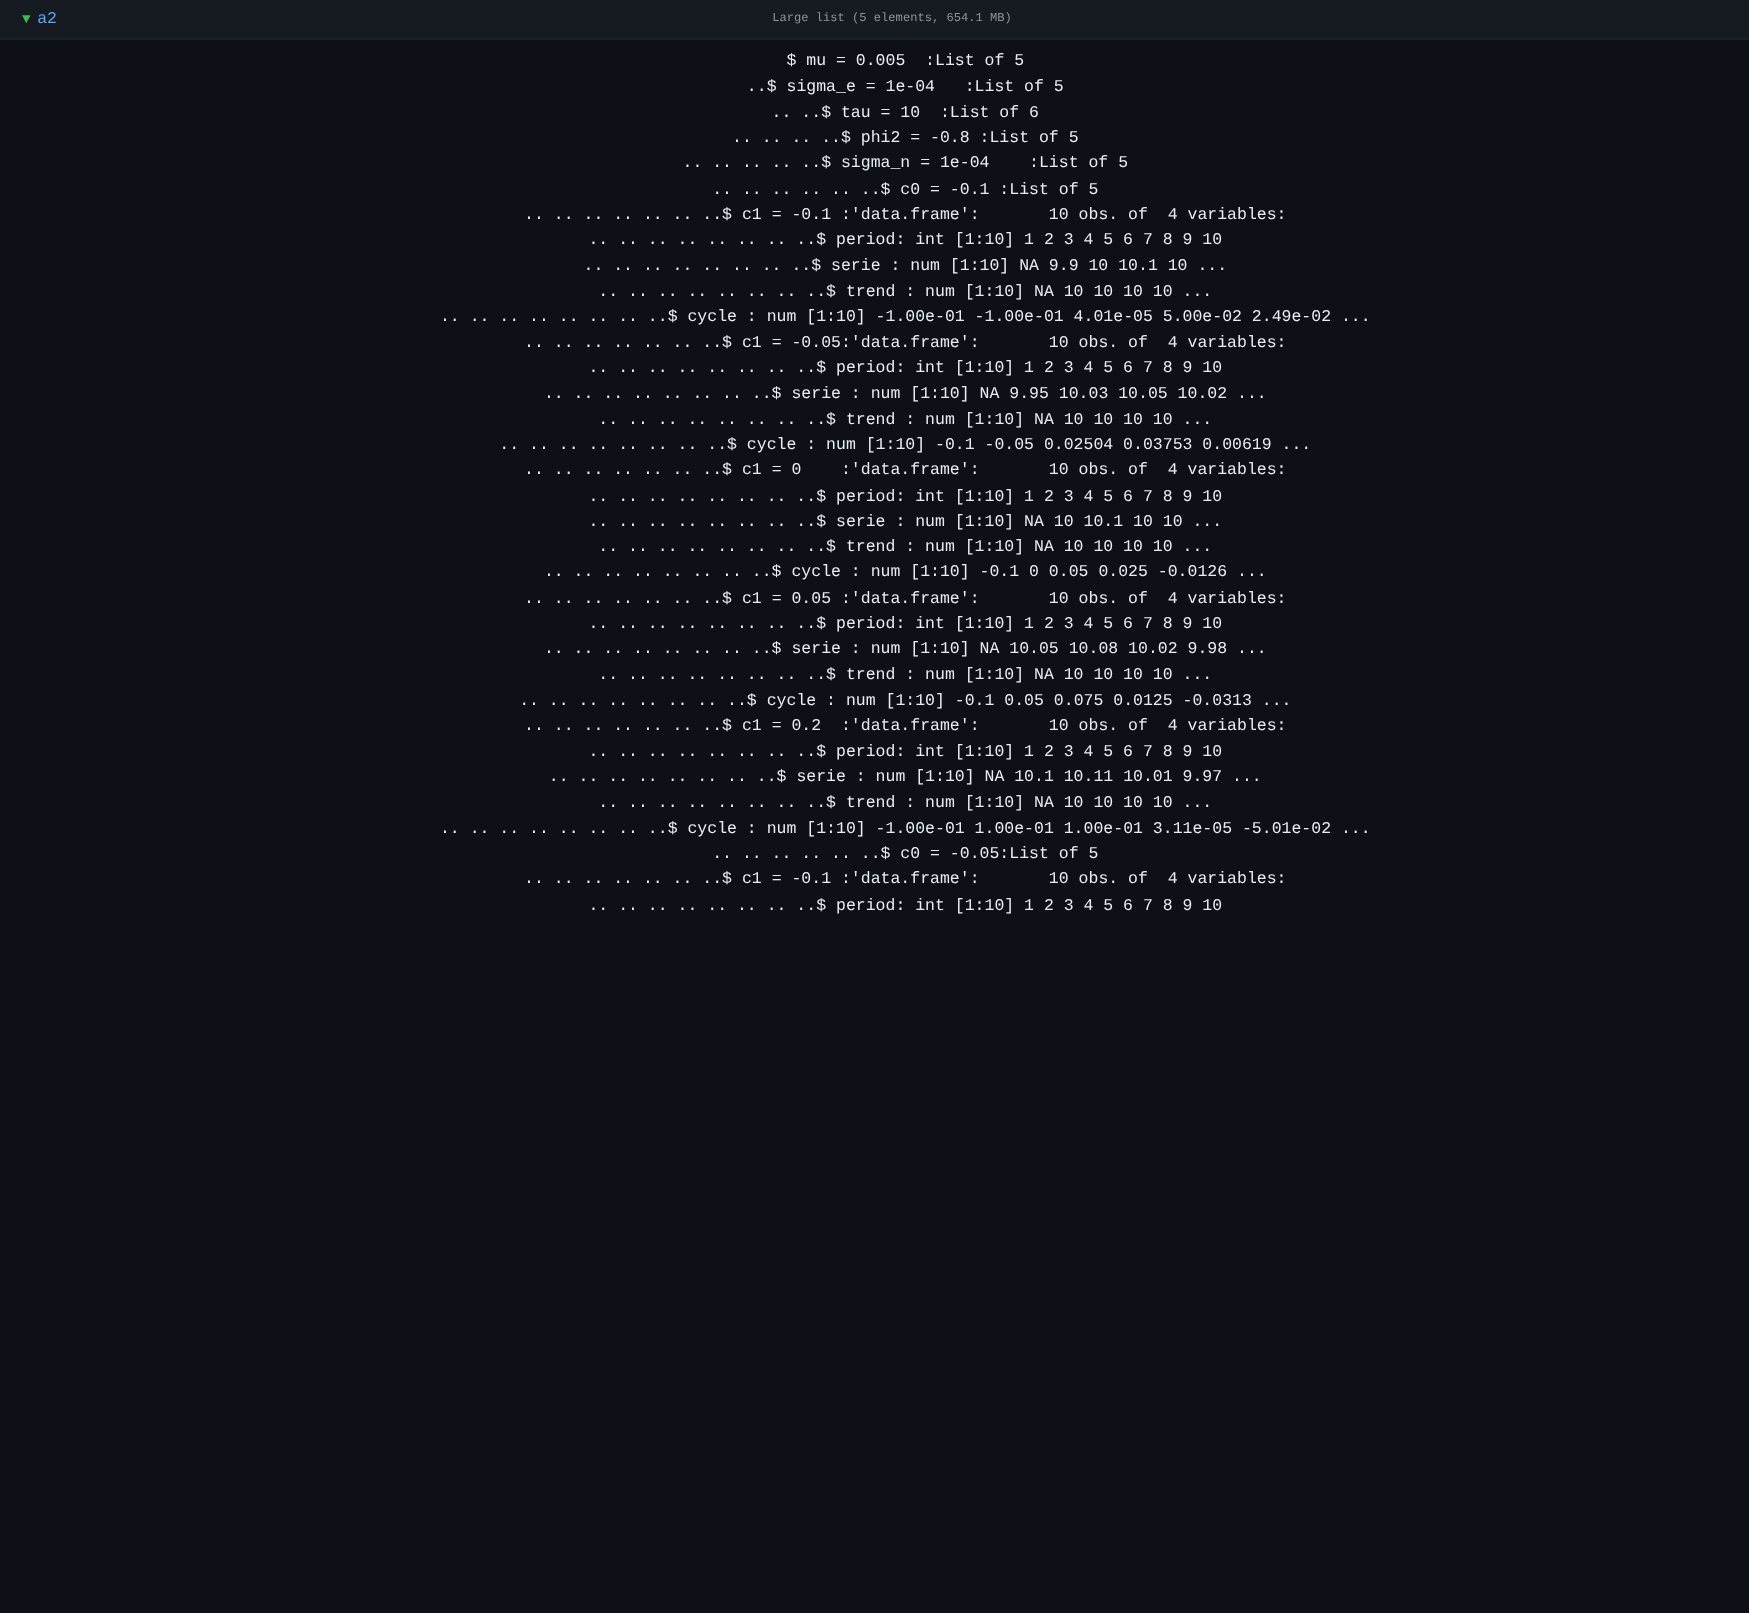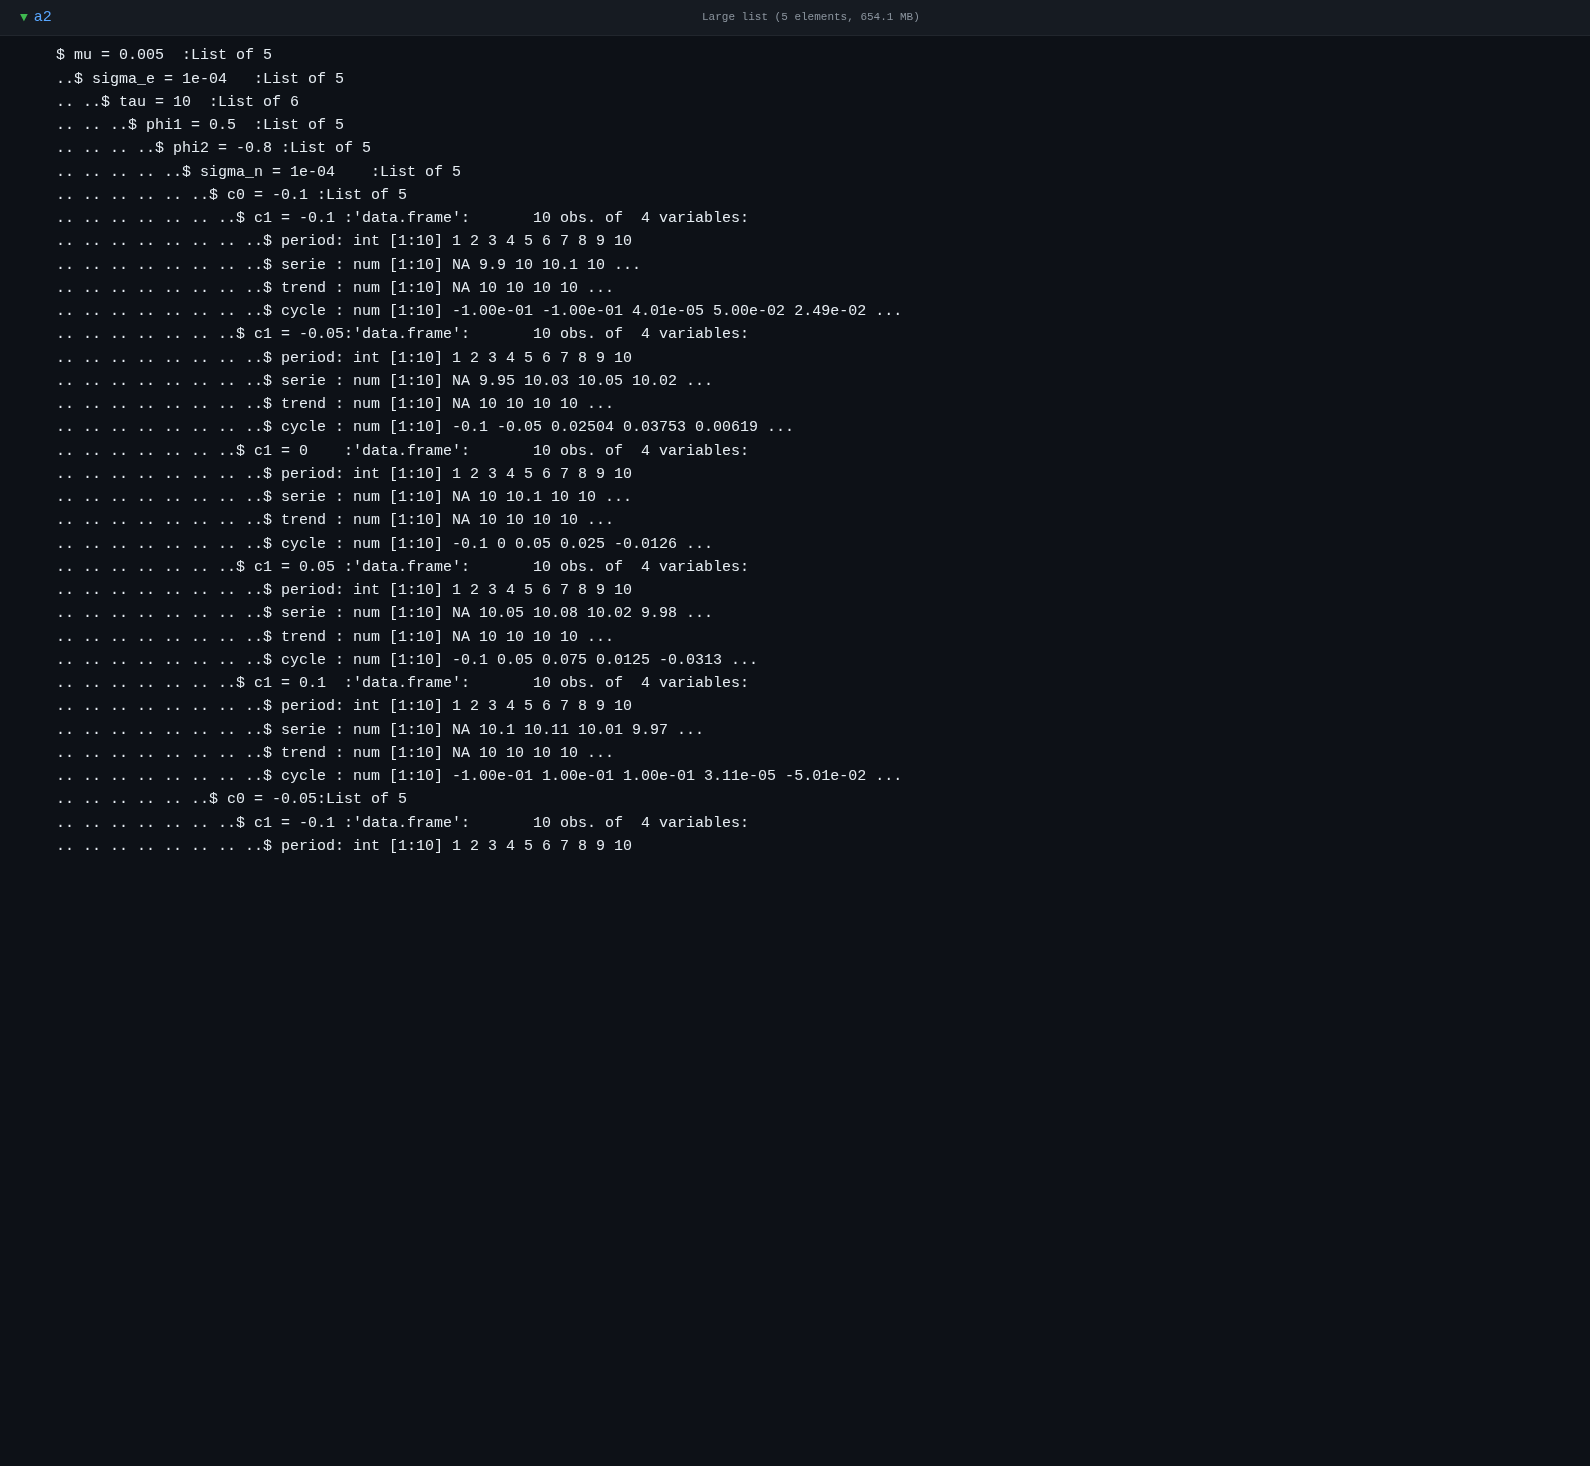--- a/index.html
+++ b/index.html
@@ -58,38 +58,38 @@
       padding: 8px 0 8px 20px;
     }
 
     .line {
       white-space: pre;
       color: #e6edf3;
       padding: 0;
       display: block;
       font-size: 15px;
       line-height: 1.55;
+      text-align: center;
     }
   </style>
 </head>
 <body>
 
 <div class="terminal-window">
   <div class="title-bar">
     <div class="title-object-name">
       <span class="arrow-icon">▼</span>
       <span>a2</span>
     </div>
     <div class="title-info">Large list (5 elements,  654.1 MB)</div>
   </div>
   <div class="content-area" id="lines-container">
   <div class="line">    $ mu = 0.005  :List of 5</div>
       <div class="line">    ..$ sigma_e = 1e-04   :List of 5</div>
       <div class="line">    .. ..$ tau = 10  :List of 6</div>
-      <div class="line">    .. .. ..$ phi1 = 0.5  :List of 5</div>
       <div class="line">    .. .. .. ..$ phi2 = -0.8 :List of 5</div>
       <div class="line">    .. .. .. .. ..$ sigma_n = 1e-04    :List of 5</div>
       <div class="line">    .. .. .. .. .. ..$ c0 = -0.1 :List of 5</div>
       <div class="line">    .. .. .. .. .. .. ..$ c1 = -0.1 :'data.frame':       10 obs. of  4 variables:</div>
       <div class="line">    .. .. .. .. .. .. .. ..$ period: int [1:10] 1 2 3 4 5 6 7 8 9 10</div>
       <div class="line">    .. .. .. .. .. .. .. ..$ serie : num [1:10] NA 9.9 10 10.1 10 ...</div>
       <div class="line">    .. .. .. .. .. .. .. ..$ trend : num [1:10] NA 10 10 10 10 ...</div>
       <div class="line">    .. .. .. .. .. .. .. ..$ cycle : num [1:10] -1.00e-01 -1.00e-01 4.01e-05 5.00e-02 2.49e-02 ...</div>
       <div class="line">    .. .. .. .. .. .. ..$ c1 = -0.05:'data.frame':       10 obs. of  4 variables:</div>
       <div class="line">    .. .. .. .. .. .. .. ..$ period: int [1:10] 1 2 3 4 5 6 7 8 9 10</div>
@@ -99,21 +99,21 @@
       <div class="line">    .. .. .. .. .. .. ..$ c1 = 0    :'data.frame':       10 obs. of  4 variables:</div>
       <div class="line">    .. .. .. .. .. .. .. ..$ period: int [1:10] 1 2 3 4 5 6 7 8 9 10</div>
       <div class="line">    .. .. .. .. .. .. .. ..$ serie : num [1:10] NA 10 10.1 10 10 ...</div>
       <div class="line">    .. .. .. .. .. .. .. ..$ trend : num [1:10] NA 10 10 10 10 ...</div>
       <div class="line">    .. .. .. .. .. .. .. ..$ cycle : num [1:10] -0.1 0 0.05 0.025 -0.0126 ...</div>
       <div class="line">    .. .. .. .. .. .. ..$ c1 = 0.05 :'data.frame':       10 obs. of  4 variables:</div>
       <div class="line">    .. .. .. .. .. .. .. ..$ period: int [1:10] 1 2 3 4 5 6 7 8 9 10</div>
       <div class="line">    .. .. .. .. .. .. .. ..$ serie : num [1:10] NA 10.05 10.08 10.02 9.98 ...</div>
       <div class="line">    .. .. .. .. .. .. .. ..$ trend : num [1:10] NA 10 10 10 10 ...</div>
       <div class="line">    .. .. .. .. .. .. .. ..$ cycle : num [1:10] -0.1 0.05 0.075 0.0125 -0.0313 ...</div>
-      <div class="line">    .. .. .. .. .. .. ..$ c1 = 0.1  :'data.frame':       10 obs. of  4 variables:</div>
+      <div class="line">    .. .. .. .. .. .. ..$ c1 = 0.2  :'data.frame':       10 obs. of  4 variables:</div>
       <div class="line">    .. .. .. .. .. .. .. ..$ period: int [1:10] 1 2 3 4 5 6 7 8 9 10</div>
       <div class="line">    .. .. .. .. .. .. .. ..$ serie : num [1:10] NA 10.1 10.11 10.01 9.97 ...</div>
       <div class="line">    .. .. .. .. .. .. .. ..$ trend : num [1:10] NA 10 10 10 10 ...</div>
       <div class="line">    .. .. .. .. .. .. .. ..$ cycle : num [1:10] -1.00e-01 1.00e-01 1.00e-01 3.11e-05 -5.01e-02 ...</div>
       <div class="line">    .. .. .. .. .. ..$ c0 = -0.05:List of 5</div>
       <div class="line">    .. .. .. .. .. .. ..$ c1 = -0.1 :'data.frame':       10 obs. of  4 variables:</div>
       <div class="line">    .. .. .. .. .. .. .. ..$ period: int [1:10] 1 2 3 4 5 6 7 8 9 10</div>
     </div>
 </div>
 

